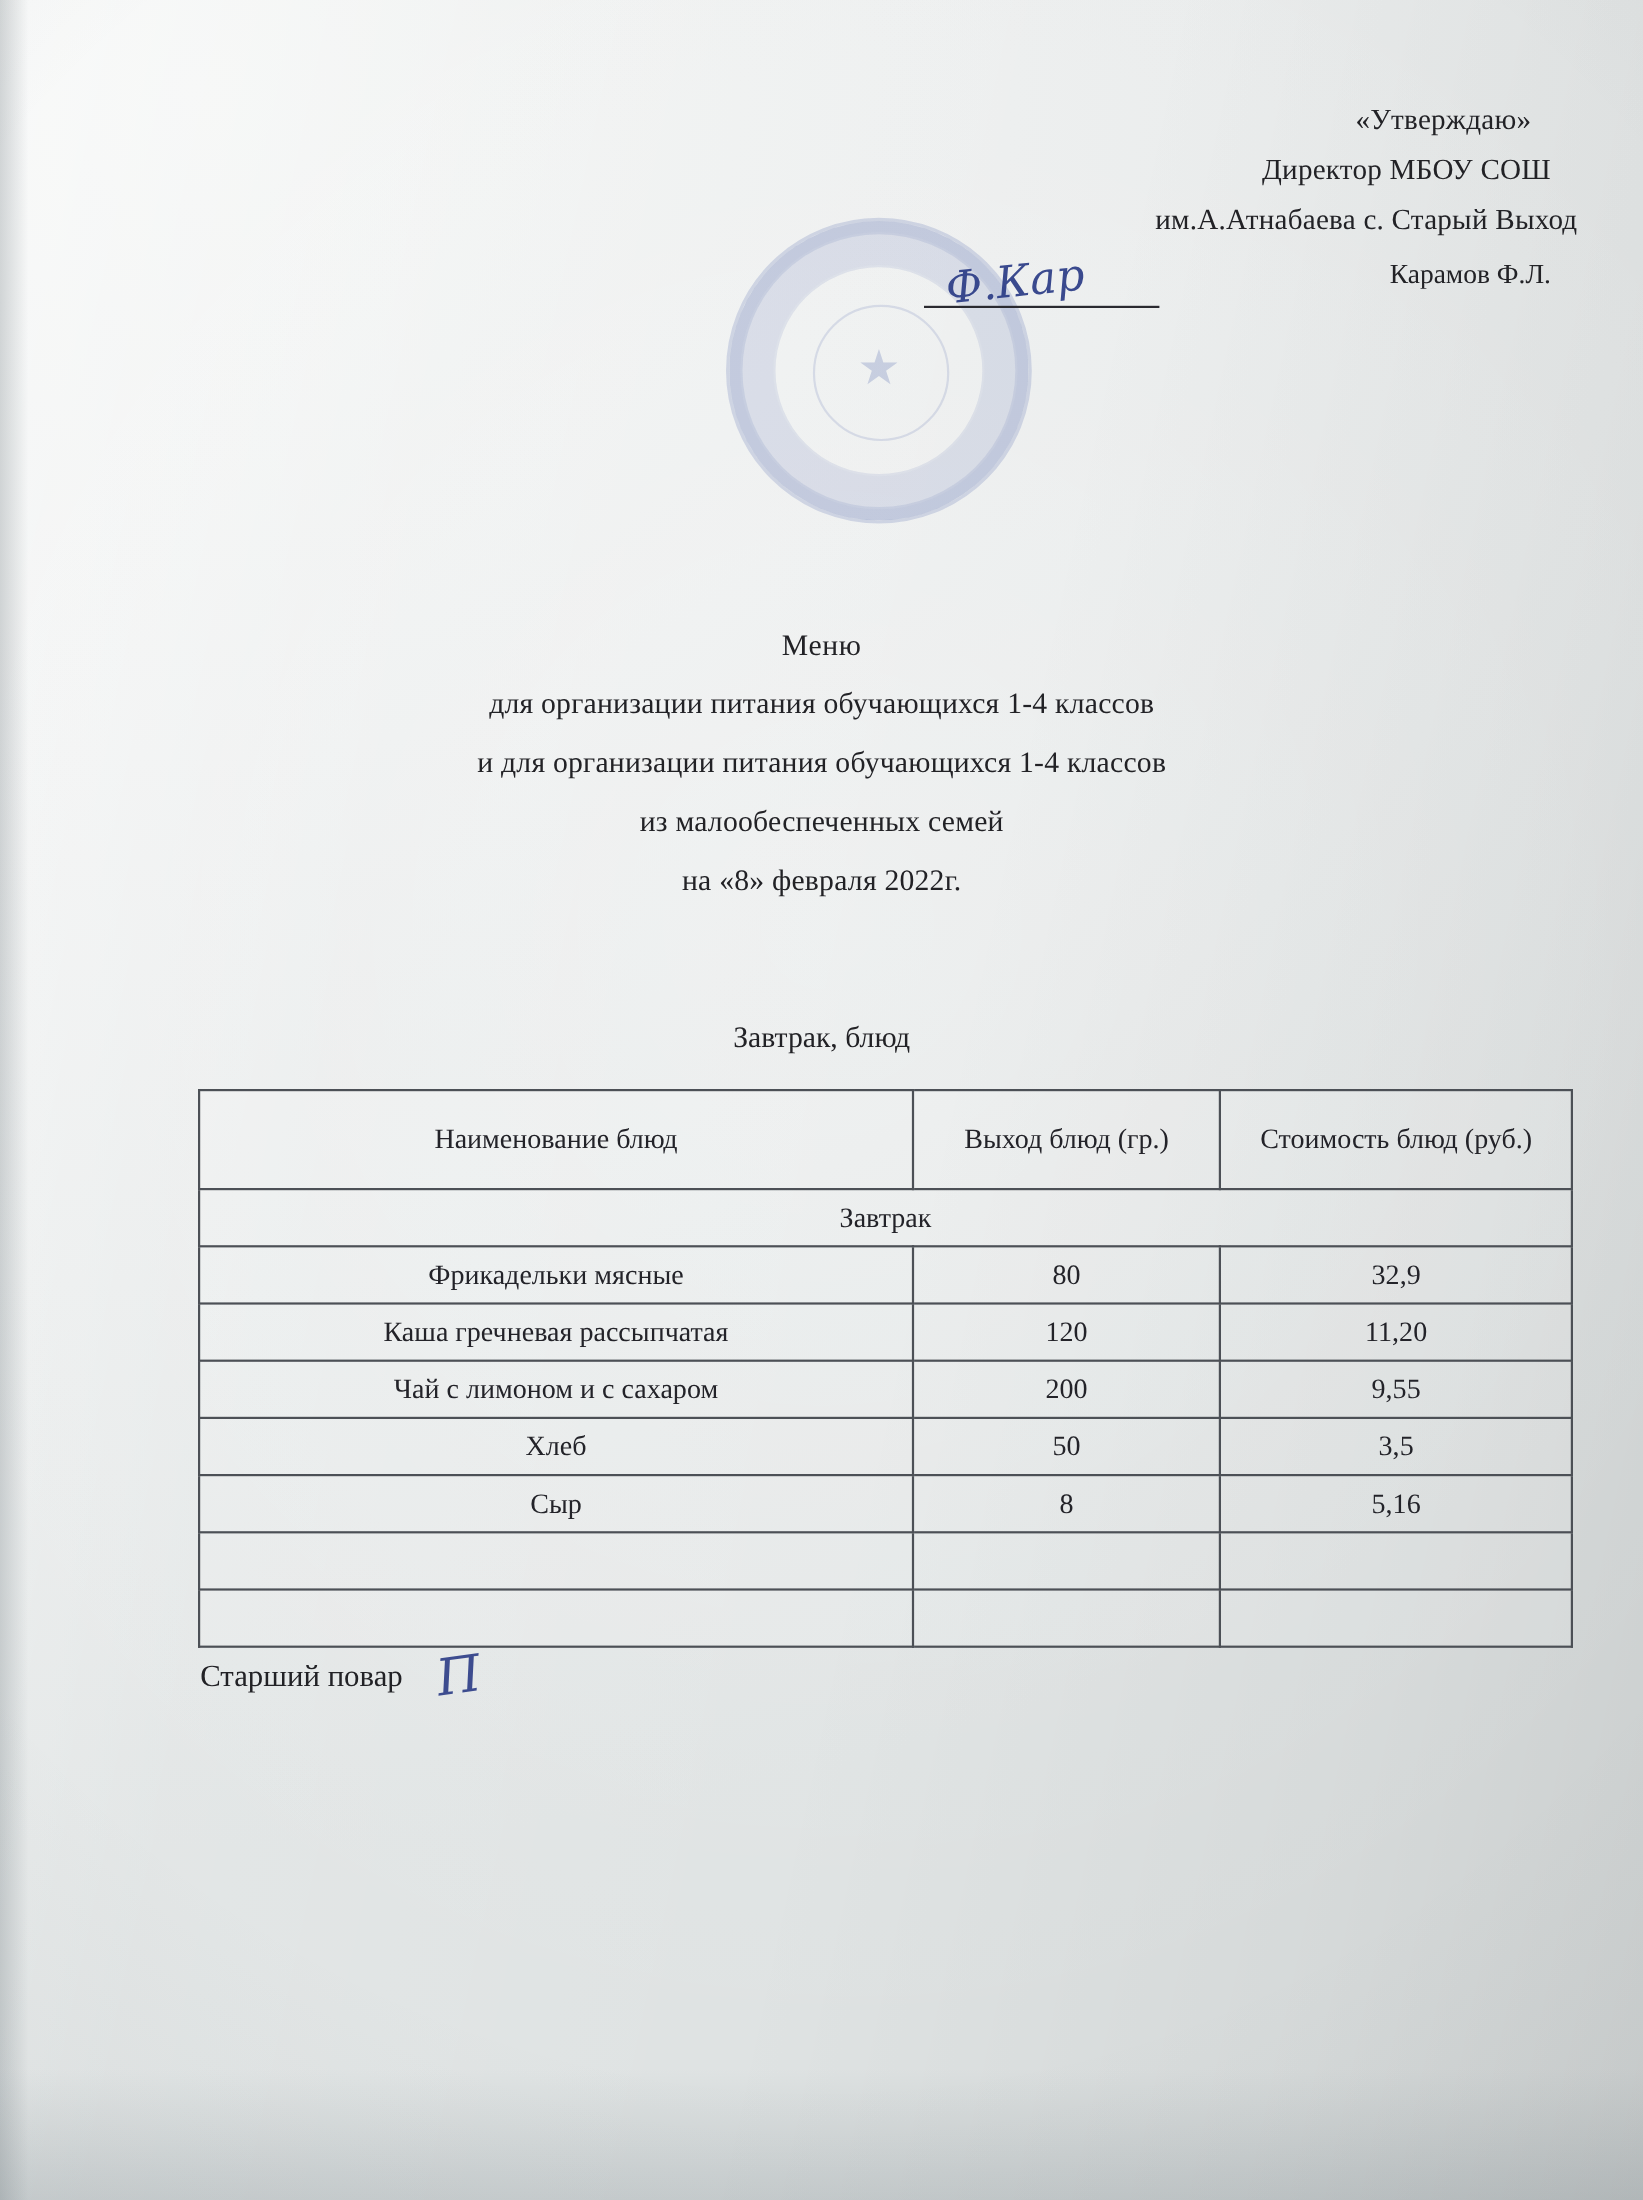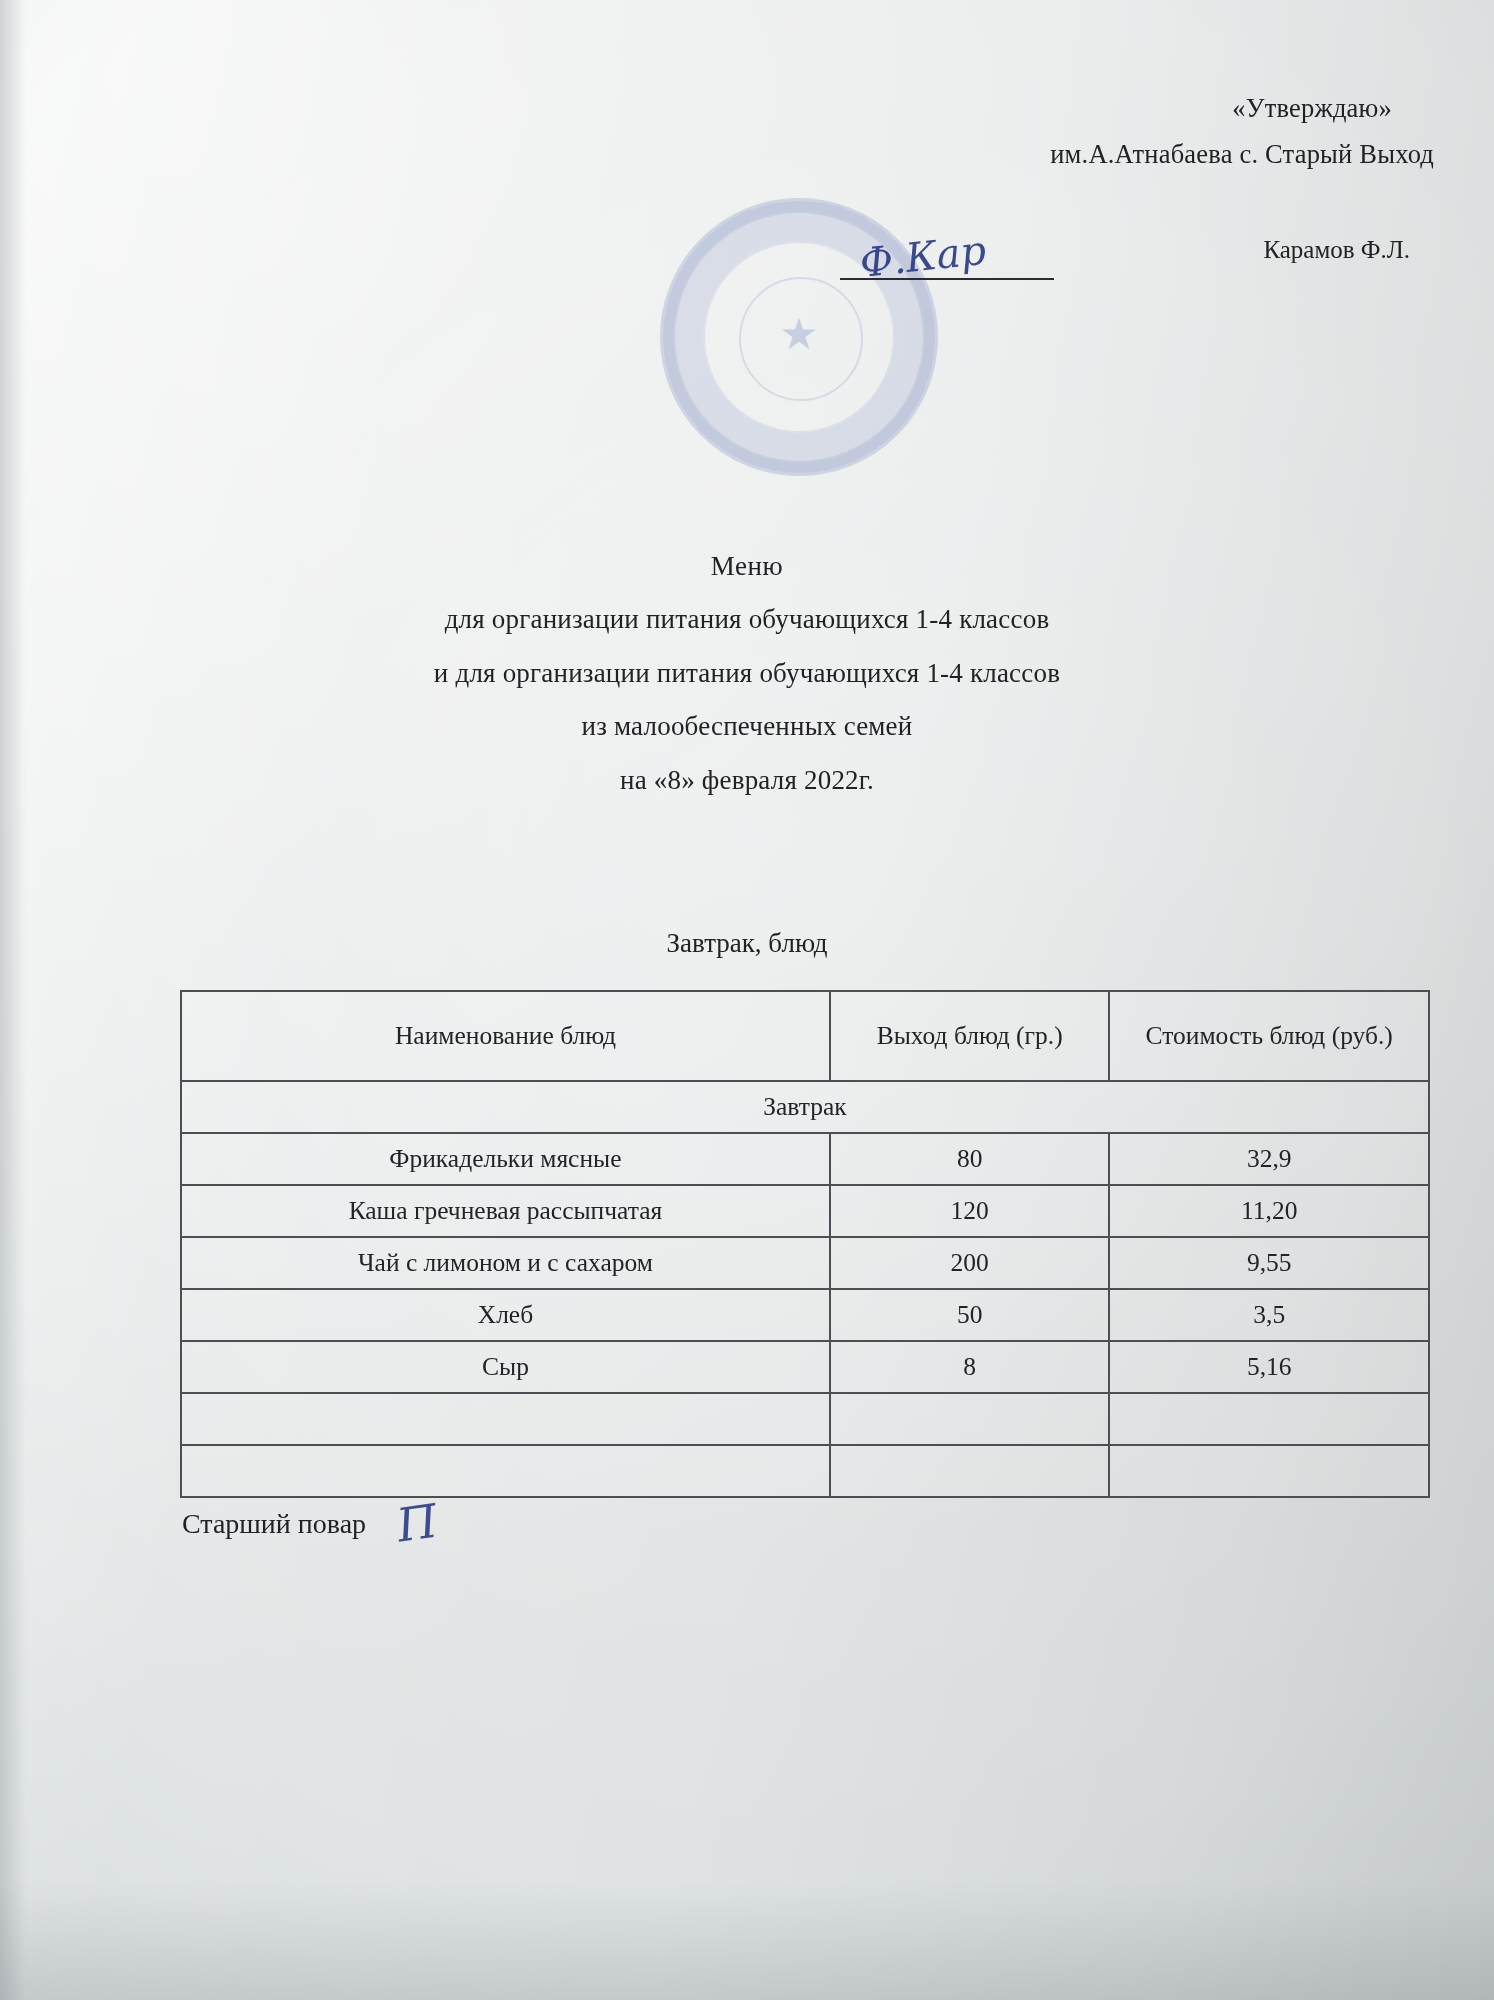--- a/index.html
+++ b/index.html
@@ -140,21 +140,21 @@
     position: absolute;
     left: 50%; top: 50%;
     transform: translate(-50%,-55%);
     font-size: 44px;
     color: rgba(78,100,170,0.45);
   }
 
   
   .title-block {
     position: absolute;
-    top: 540px;
+    top: 560px;
     left: 0;
     width: 100%;
     text-align: center;
     font-size: 27px;
     line-height: 1.98;
     letter-spacing: 0.2px;
   }
   .title-block .t-word { letter-spacing: 0.6px; }
 
   .meal-label {
@@ -219,20 +219,21 @@
 
 <div class="page"></div>
 <div class="vignette"></div>
 <div class="edge-left"></div>
 <div class="edge-bottom"></div>
 
 <div class="content">
 
   <div class="approval">
     <div class="line-util">«Утверждаю»</div>
+    <div class="line-dir">Директор МБОУ СОШ</div>
     <div>им.А.Атнабаева с. Старый Выход</div>
   </div>
 
   <div class="stamp"></div>
 
   <div class="sign-row">
     <div class="sign-rule"></div>
     <div class="signature-glyph">Ф.Кар</div>
     <div class="sign-name">Карамов Ф.Л.</div>
   </div>

